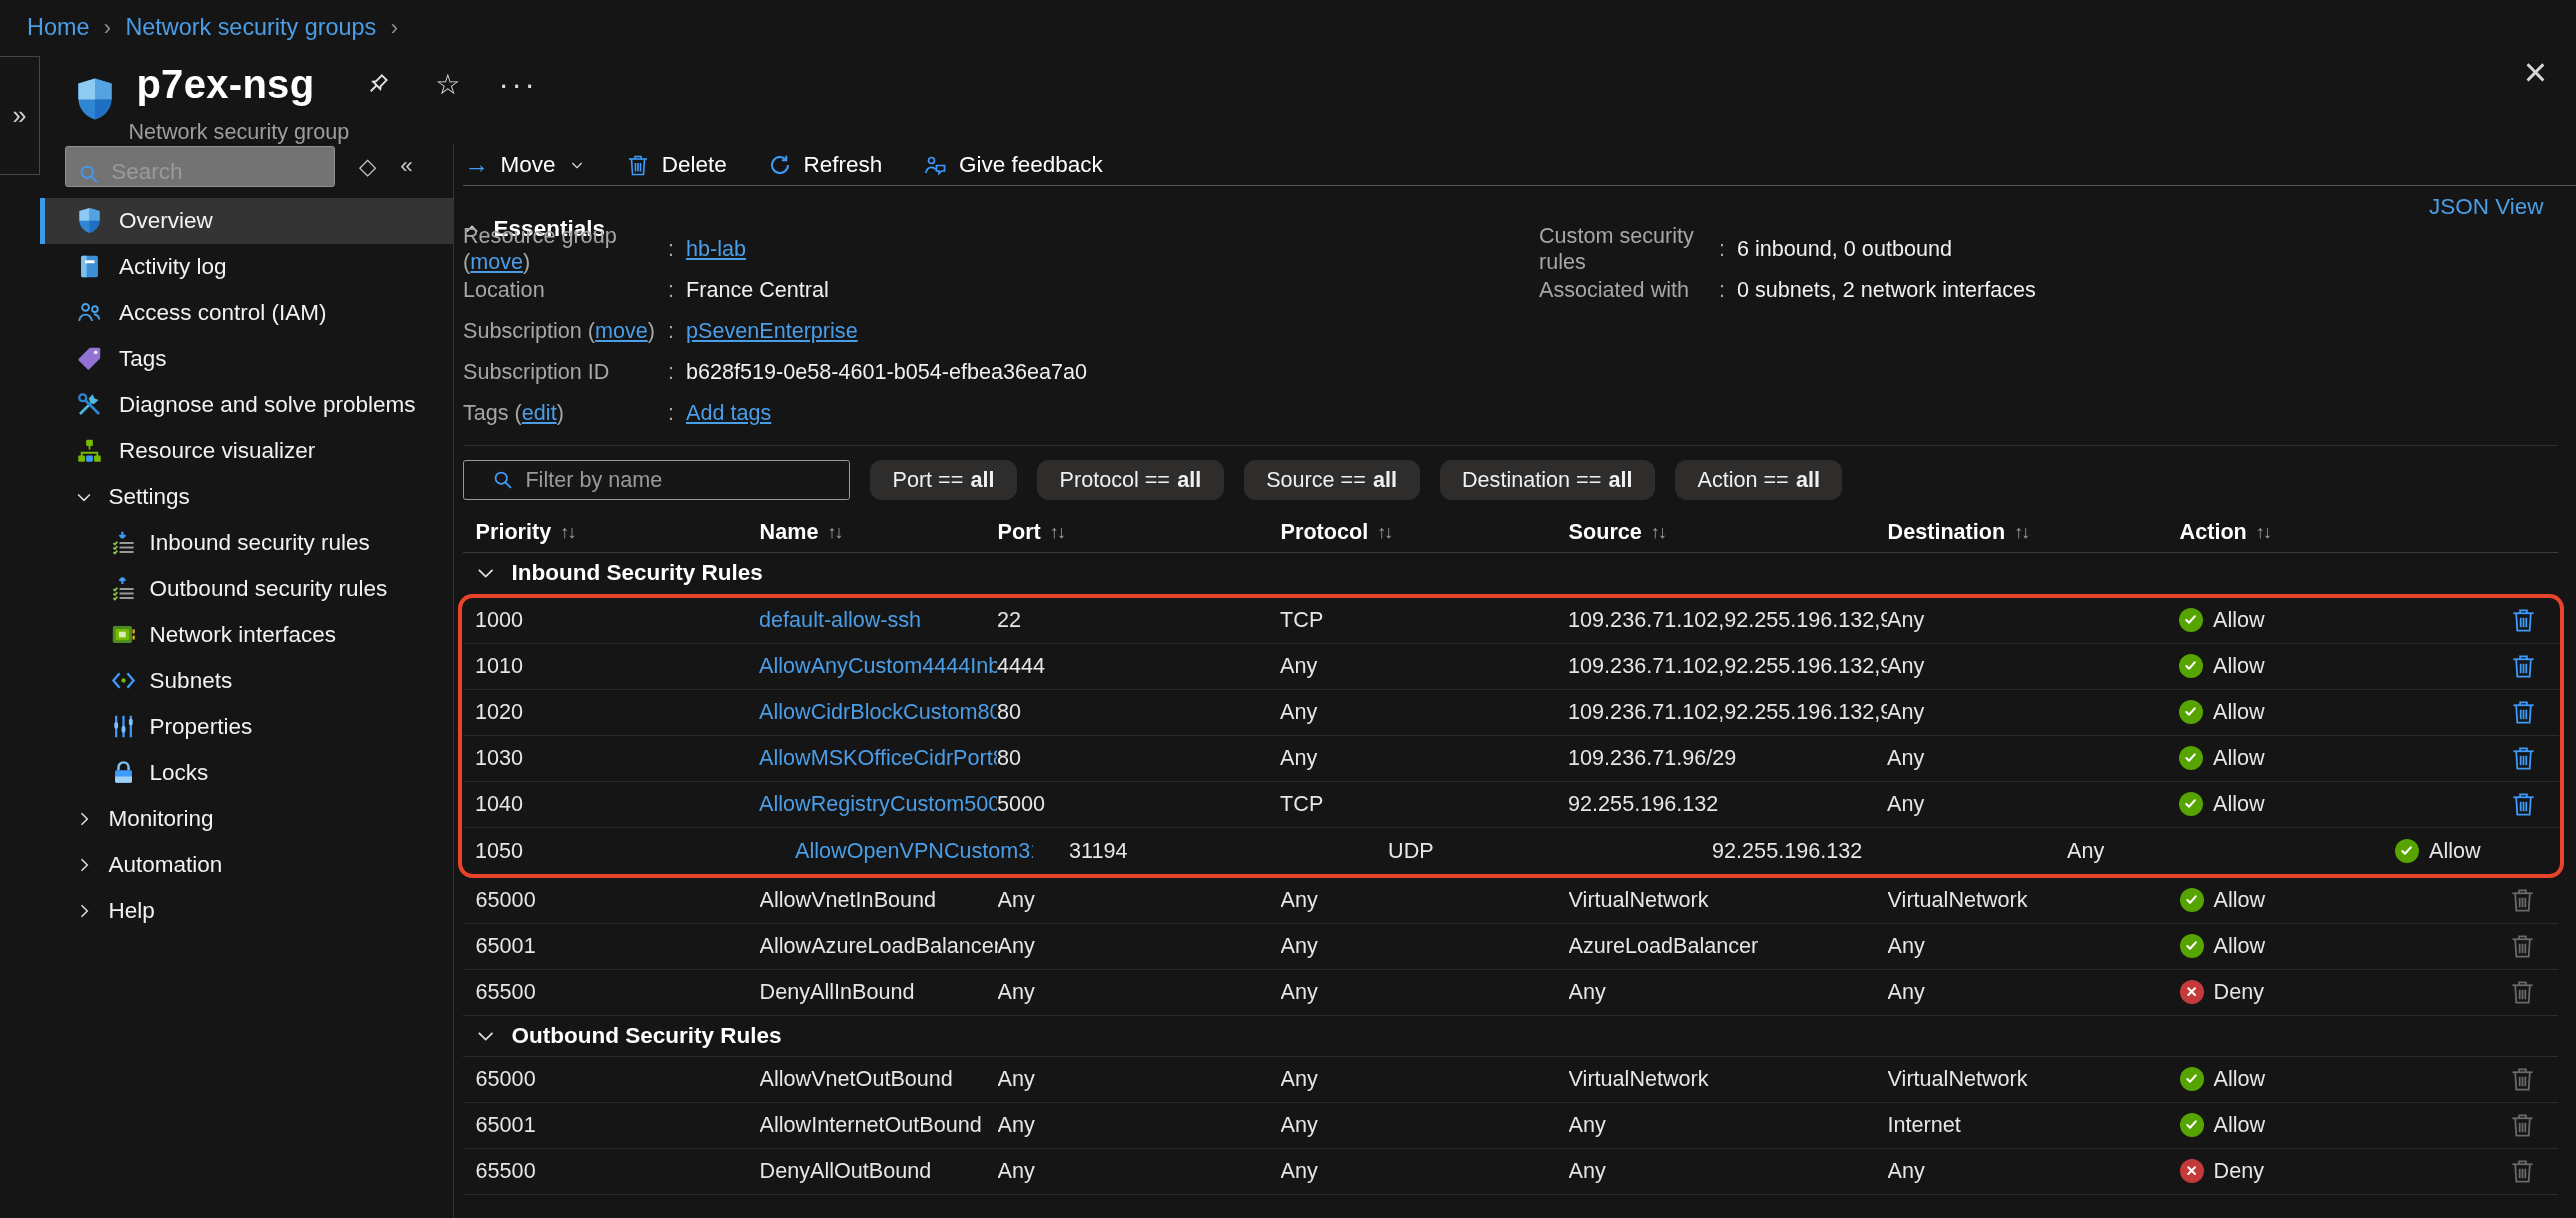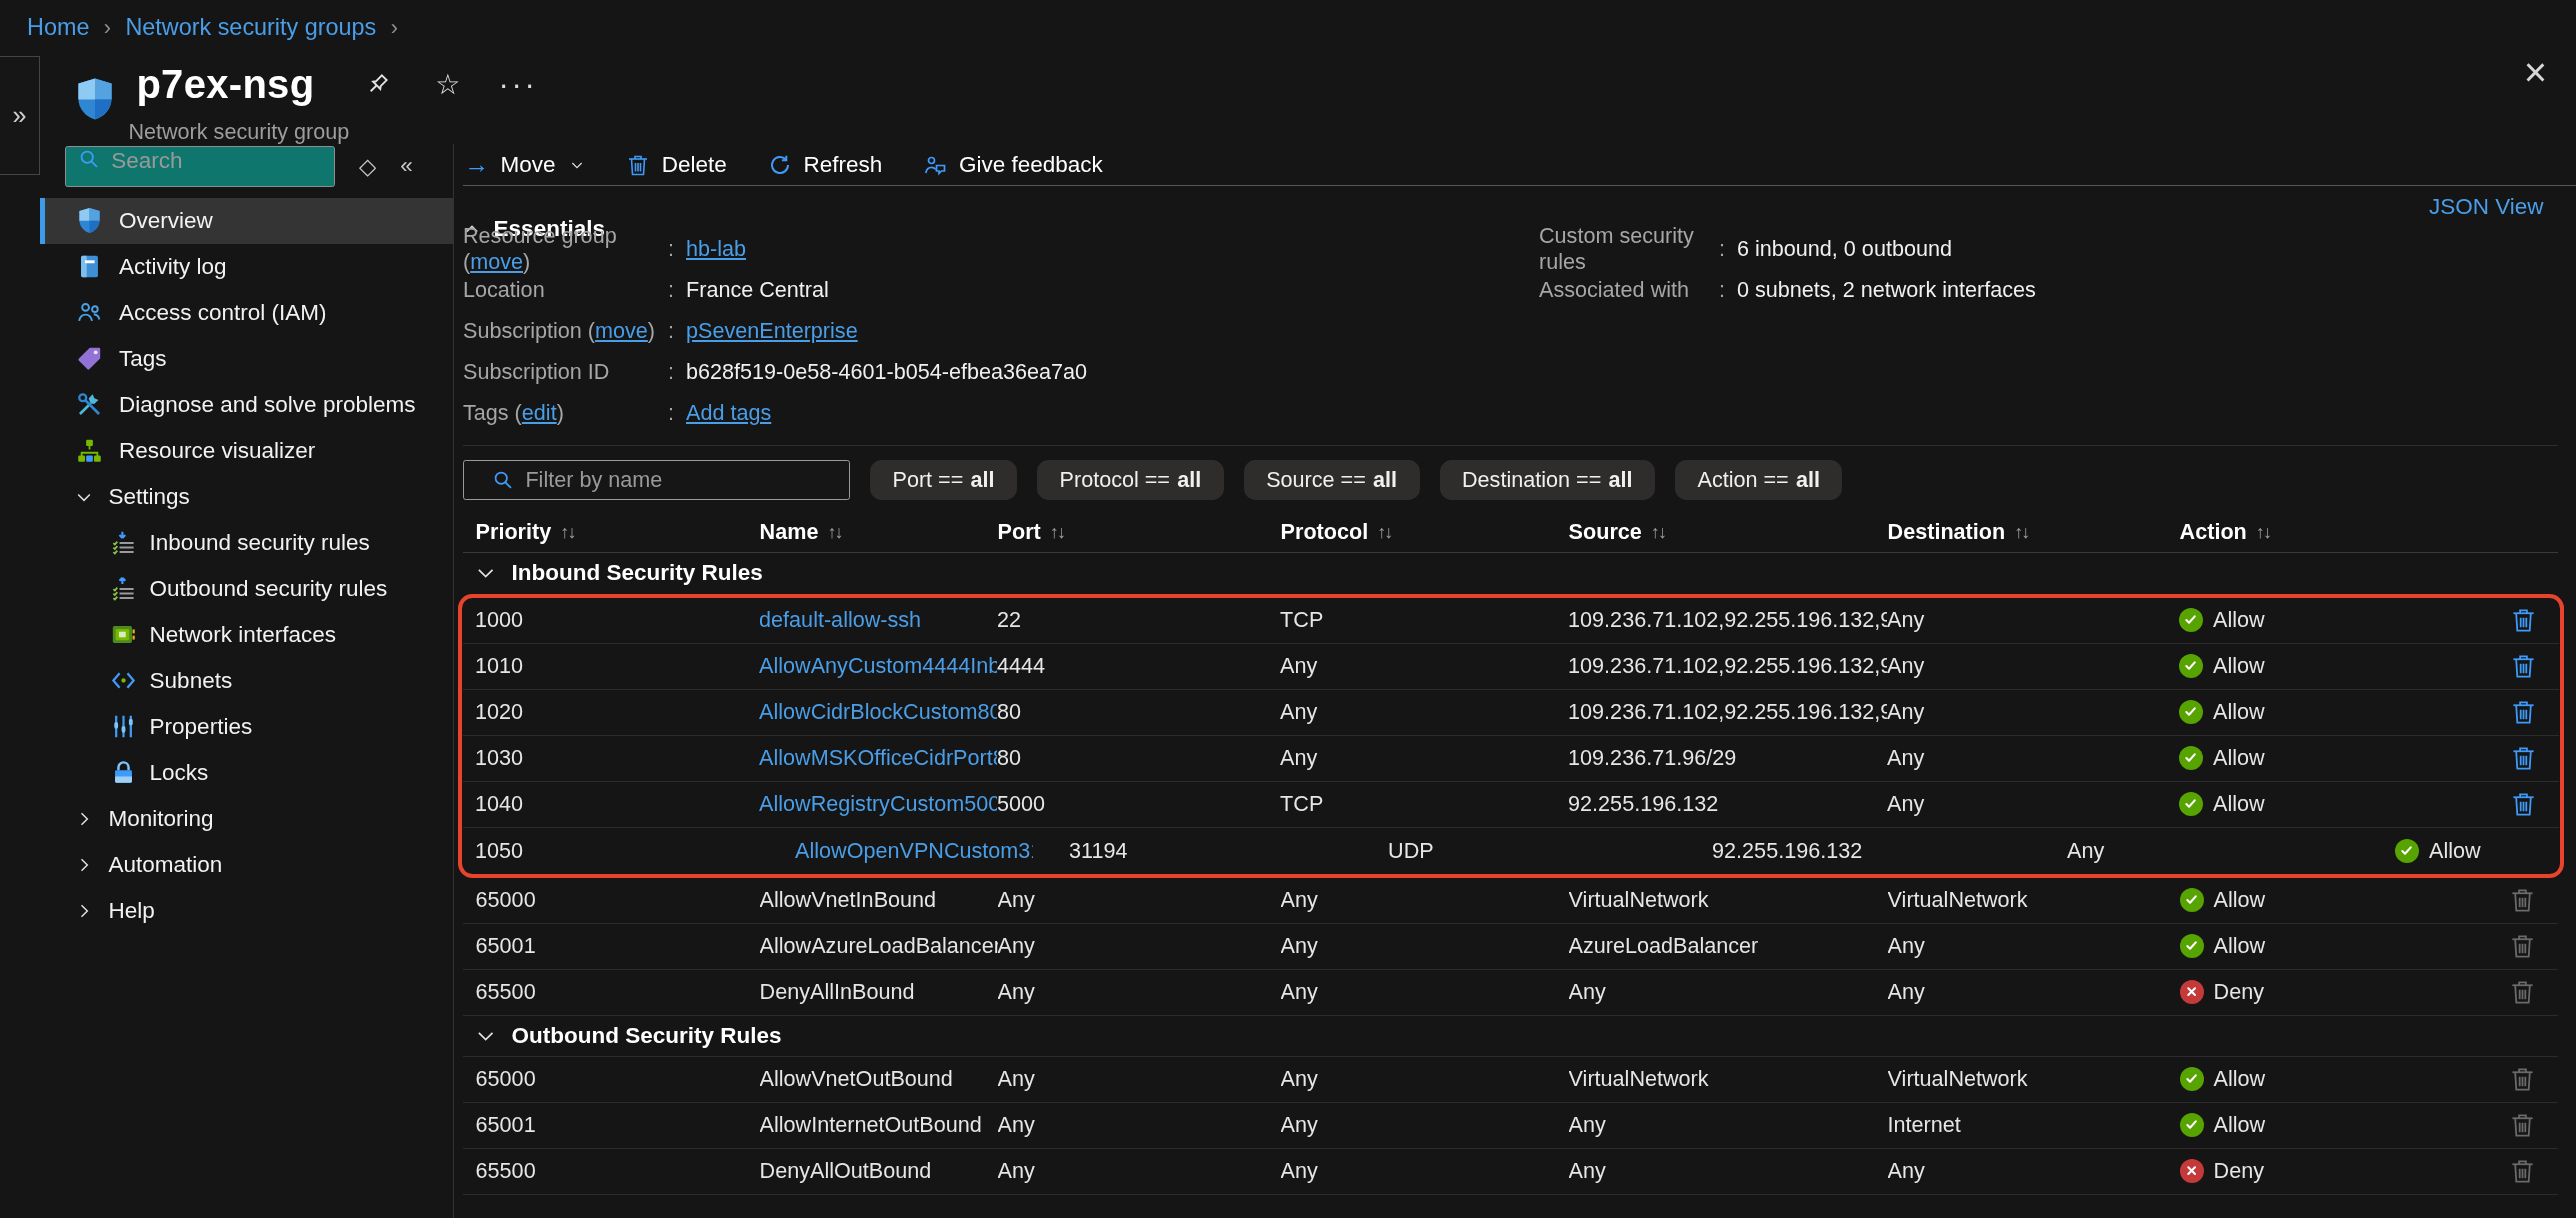--- a/index.html
+++ b/index.html
@@ -36,22 +36,22 @@
   .hd-icn.dots{font-size:31px;letter-spacing:2.7px;color:#dcdcdc;}
   .subtitle{color:#9d9d9d;font-size:21.6px;}
   .close-btn{position:absolute;right:29px;top:52px;font-size:40px;color:#d6d6d6;cursor:pointer;line-height:1;}
 
   
   .main{position:absolute;left:40px;top:144px;right:0;bottom:0;display:flex;}
 
   
   .sidebar{width:414px;flex:none;border-right:0.9px solid #333;padding-top:1.8px;}
   .search-row{display:flex;align-items:center;margin:0 0 10.8px 25px;height:41px;}
-  .search-box{width:270px;height:41px;border:0.9px solid #8f8f8f;border-radius:2.7px;background:#0f766e;
-    display:flex;align-items:flex-start;gap:9px;padding:0 10.8px;}
+  .search-box{width:270px;height:41px;border:0.9px solid #8f8f8f;border-radius:2.7px;background:#737373;
+    display:flex;align-items:flex-end;gap:9px;padding:0 10.8px;}
   .search-box input{flex:1;min-width:0;background:transparent;border:none;outline:none;color:#e8e8e8;font-size:22.5px;font-family:inherit;}
   .search-box input::placeholder{color:#9a9a9a;}
   .mini-icn{margin-left:24px;color:#c8c8c8;font-size:22.5px;cursor:pointer;}
   .side-item{position:relative;height:46px;display:flex;align-items:center;gap:16px;padding-left:36px;font-size:22.5px;color:#f2f2f2;cursor:pointer;white-space:nowrap;}
   .side-item.group{padding-left:34px;gap:14.4px;}
   .side-item.indent{padding-left:70px;gap:12.6px;}
   .side-item.selected{background:#343434;align-items:center;}
   .side-item.selected::before{content:'';position:absolute;left:0;top:0;bottom:0;width:4.5px;background:#3d9be9;}
   .side-item .icn{width:27px;height:27px;flex:none;}
   .side-item.group .icn{width:20px;height:20px;}

